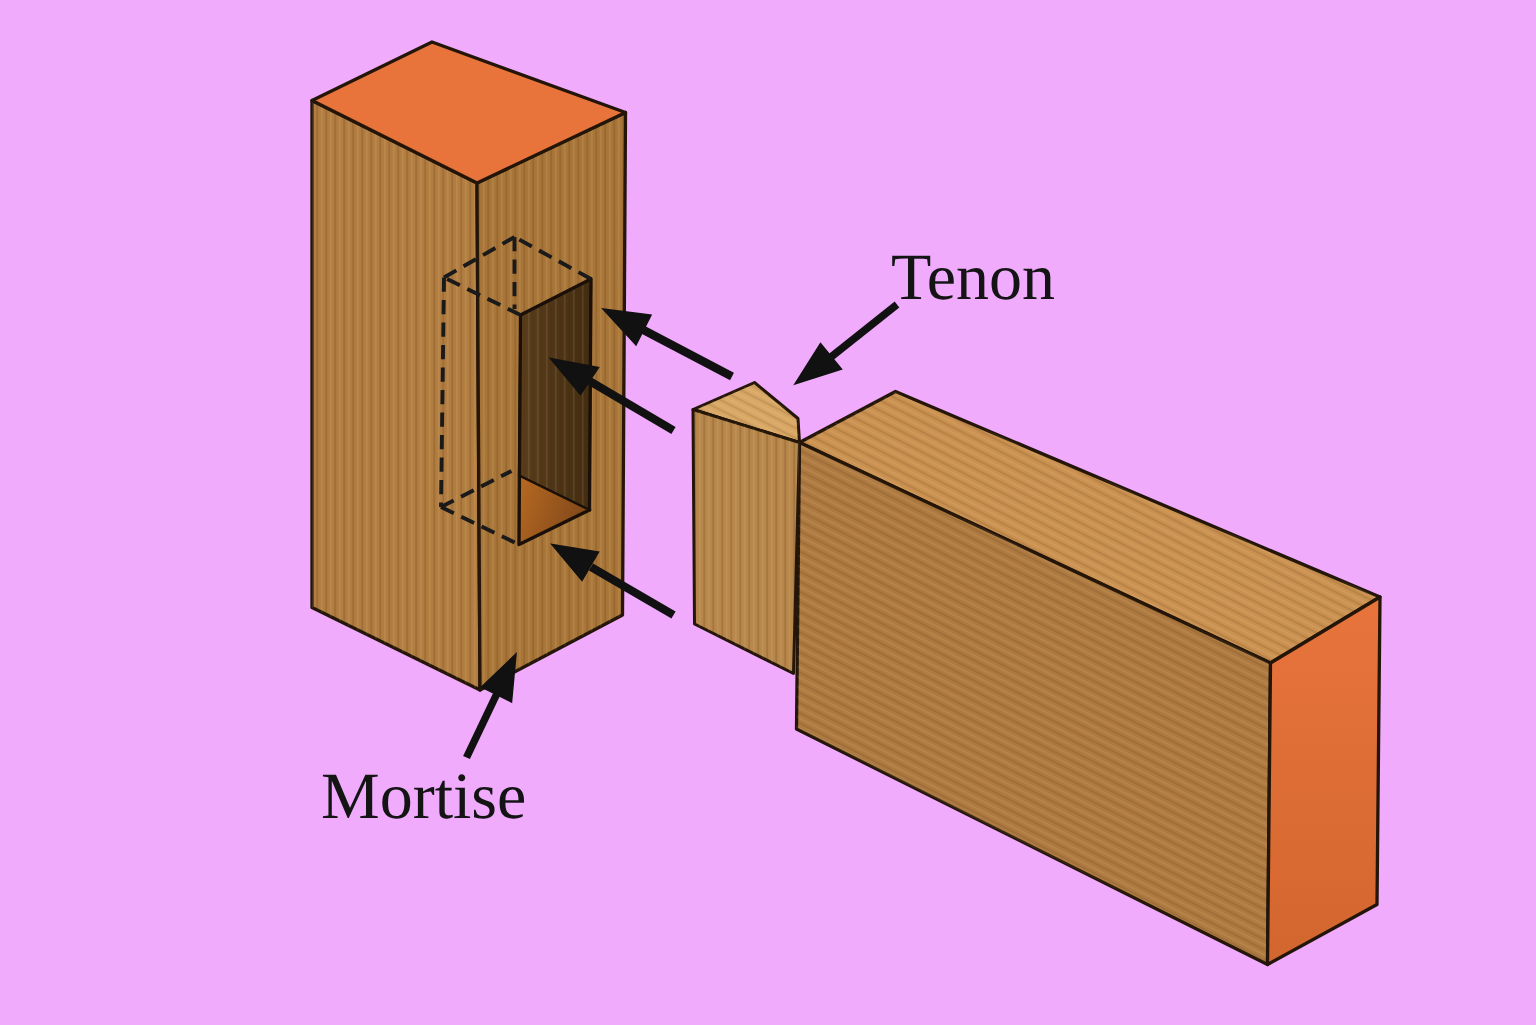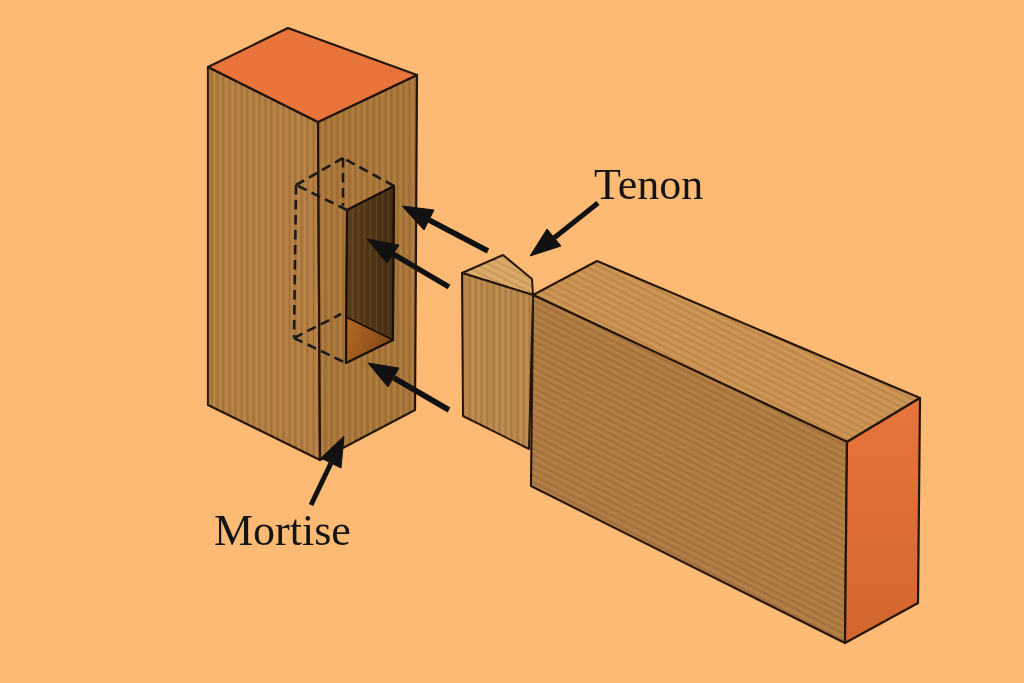--- a/index.html
+++ b/index.html
@@ -1,19 +1,19 @@
 <!DOCTYPE html>
 <html><head>
 <meta charset="utf-8">
 <style>
   html,body{margin:0;padding:0;background:#fff;}
   .stage{
     position:relative;
     width:1024px;height:683px;
-    background:#fdba74;
+    background:#f0abfc;
     overflow:hidden;
     font-family:"Liberation Serif", serif;
   }
   .stage svg{position:absolute;left:0;top:0;}
   .diagram-label{
     font-family:"Liberation Serif", serif;
     font-size:44px;
     fill:#141414;
   }
 </style>

